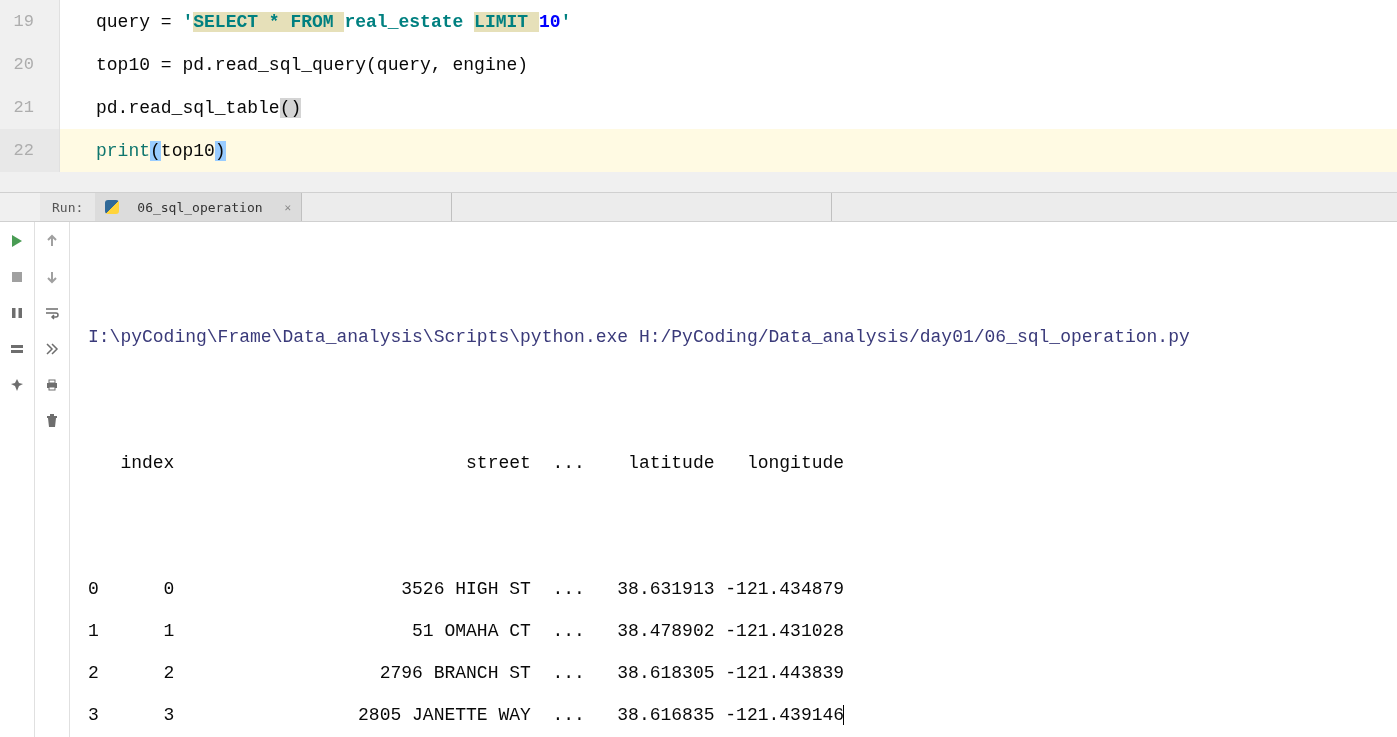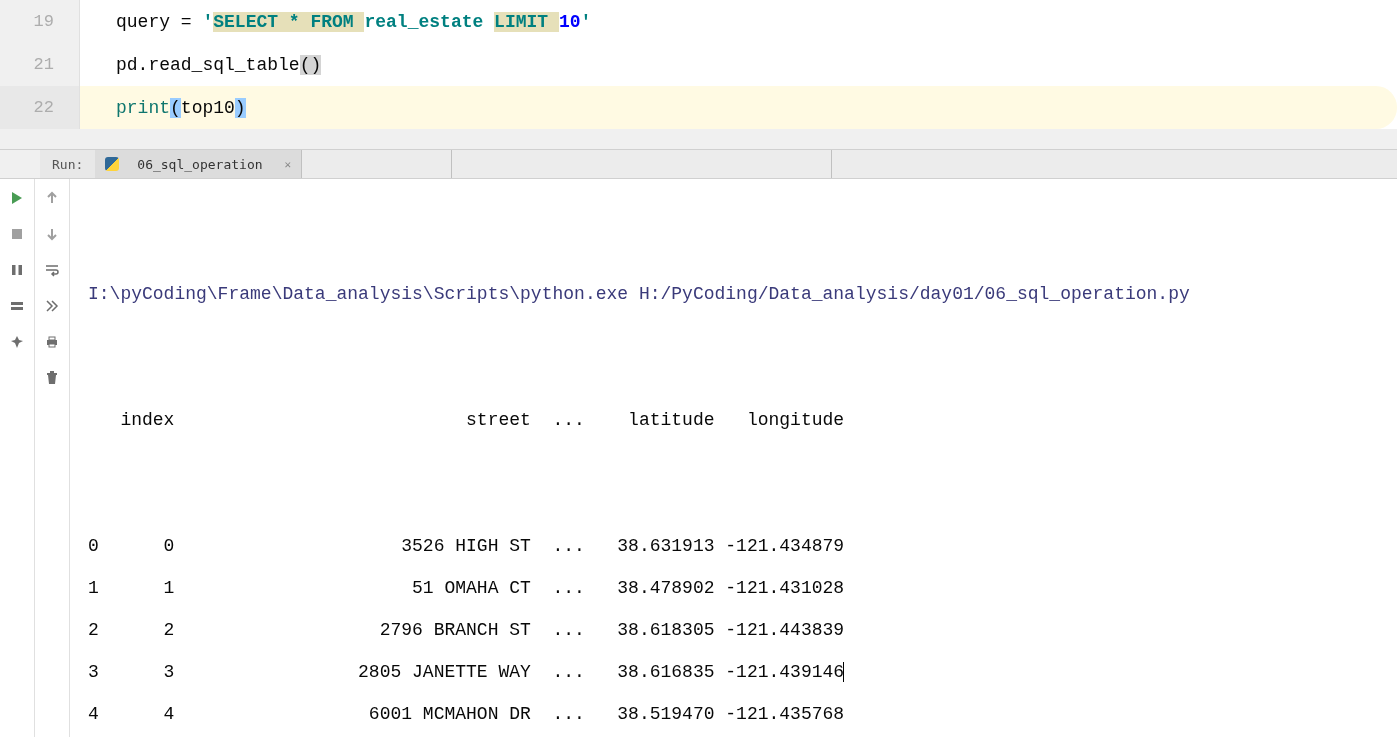--- a/index.html
+++ b/index.html
@@ -13,24 +13,23 @@
     .editor {
       background: #fff;
     }
     .code-line {
       display: flex;
       height: 43px;
       align-items: center;
     }
     .code-line.active {
       background: #fffae3;
-      border-radius: 21px;
     }
     .gutter {
-      width: 80px;
+      width: 60px;
       text-align: right;
       padding-right: 25px;
       color: #adadad;
       background: #f0f0f0;
       font-size: 17px;
       height: 100%;
       display: flex;
       align-items: center;
       justify-content: flex-end;
       border-right: 1px solid #e0e0e0;
@@ -154,20 +153,24 @@
 </head>
 <body>
 
 <div class="editor">
   <div id="code-lines">
       <div class="code-line">
         <div class="gutter">19</div>
         <div class="code-content"><span>query = </span><span class="str-green">'</span><span class="str-highlight">SELECT * FROM </span><span class="str-green">real_estate </span><span class="str-highlight">LIMIT </span><span class="str-num">10</span><span class="str-green">'</span></div>
       </div>
       <div class="code-line">
+        <div class="gutter">20</div>
+        <div class="code-content"><span>top10 = pd.</span><span>read_sql_query</span><span>(query, engine)</span></div>
+      </div>
+      <div class="code-line">
         <div class="gutter">21</div>
         <div class="code-content"><span>pd.</span><span>read_sql_table</span><span class="paren-match">(</span><span class="paren-match">)</span></div>
       </div>
       <div class="code-line active">
         <div class="gutter active">22</div>
         <div class="code-content"><span class="kw-purple">print</span><span class="paren-highlight">(</span><span>top10</span><span class="paren-highlight">)</span></div>
       </div>
     </div>
   <div class="editor-spacer"></div>
 </div>

